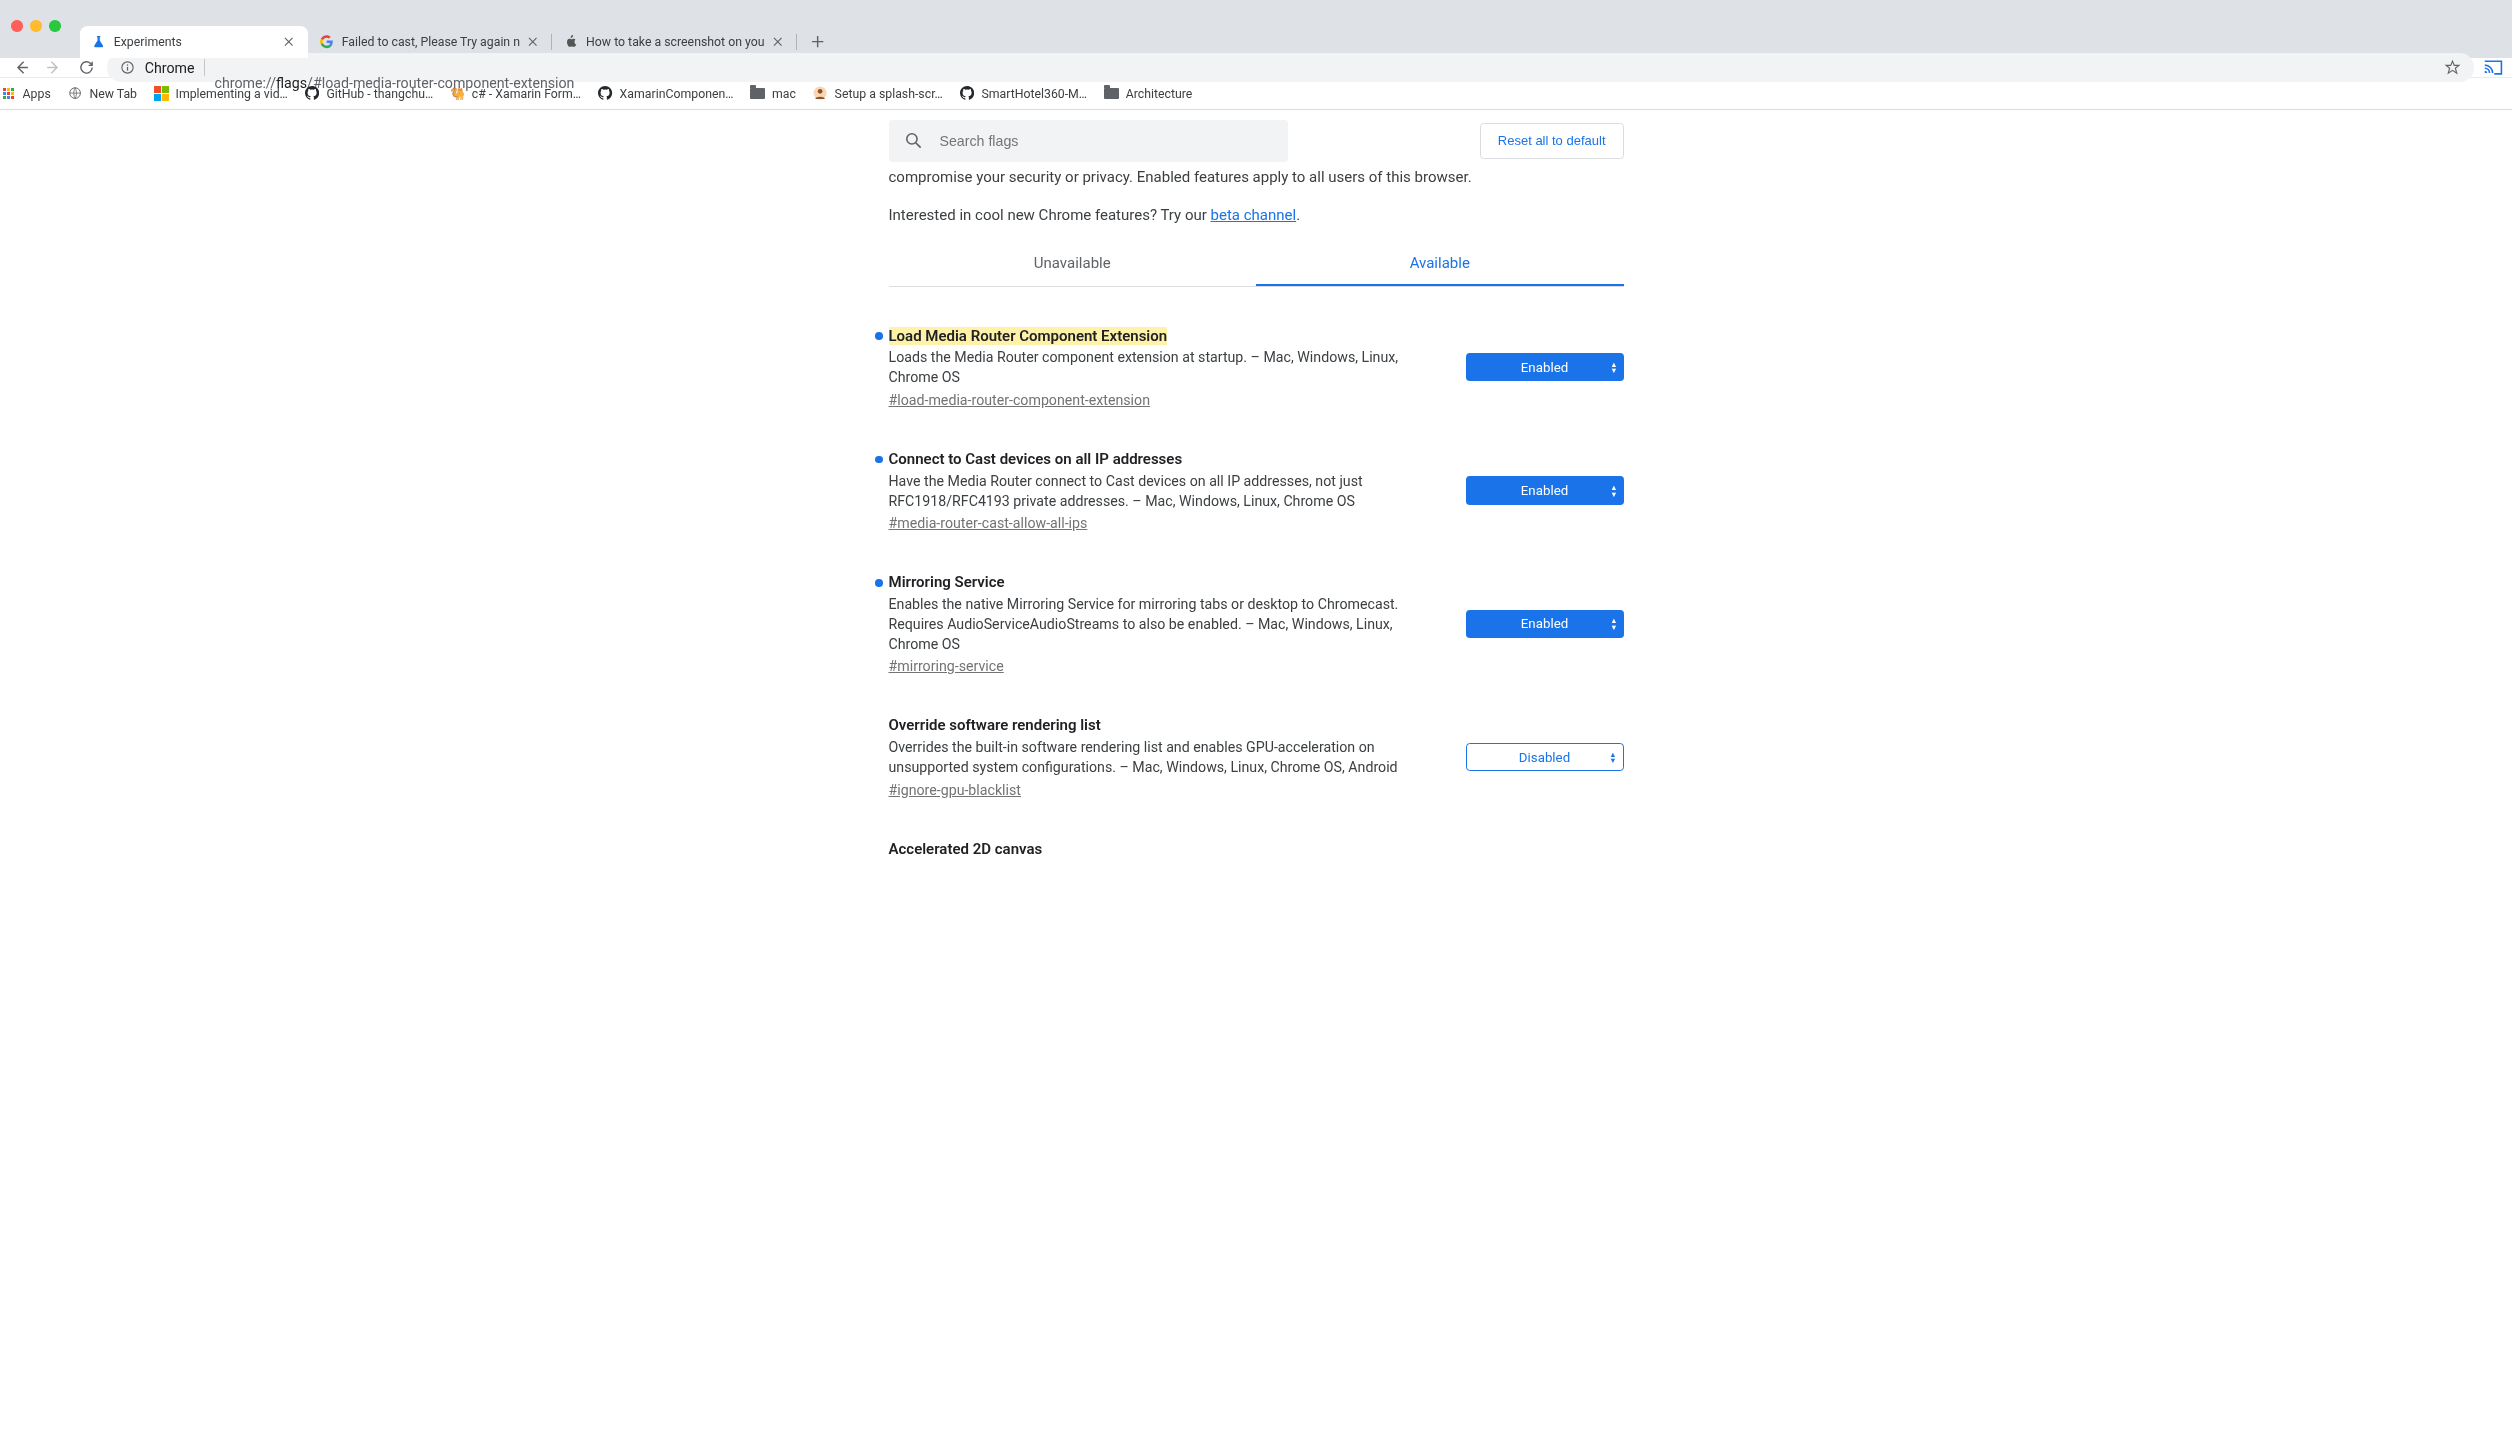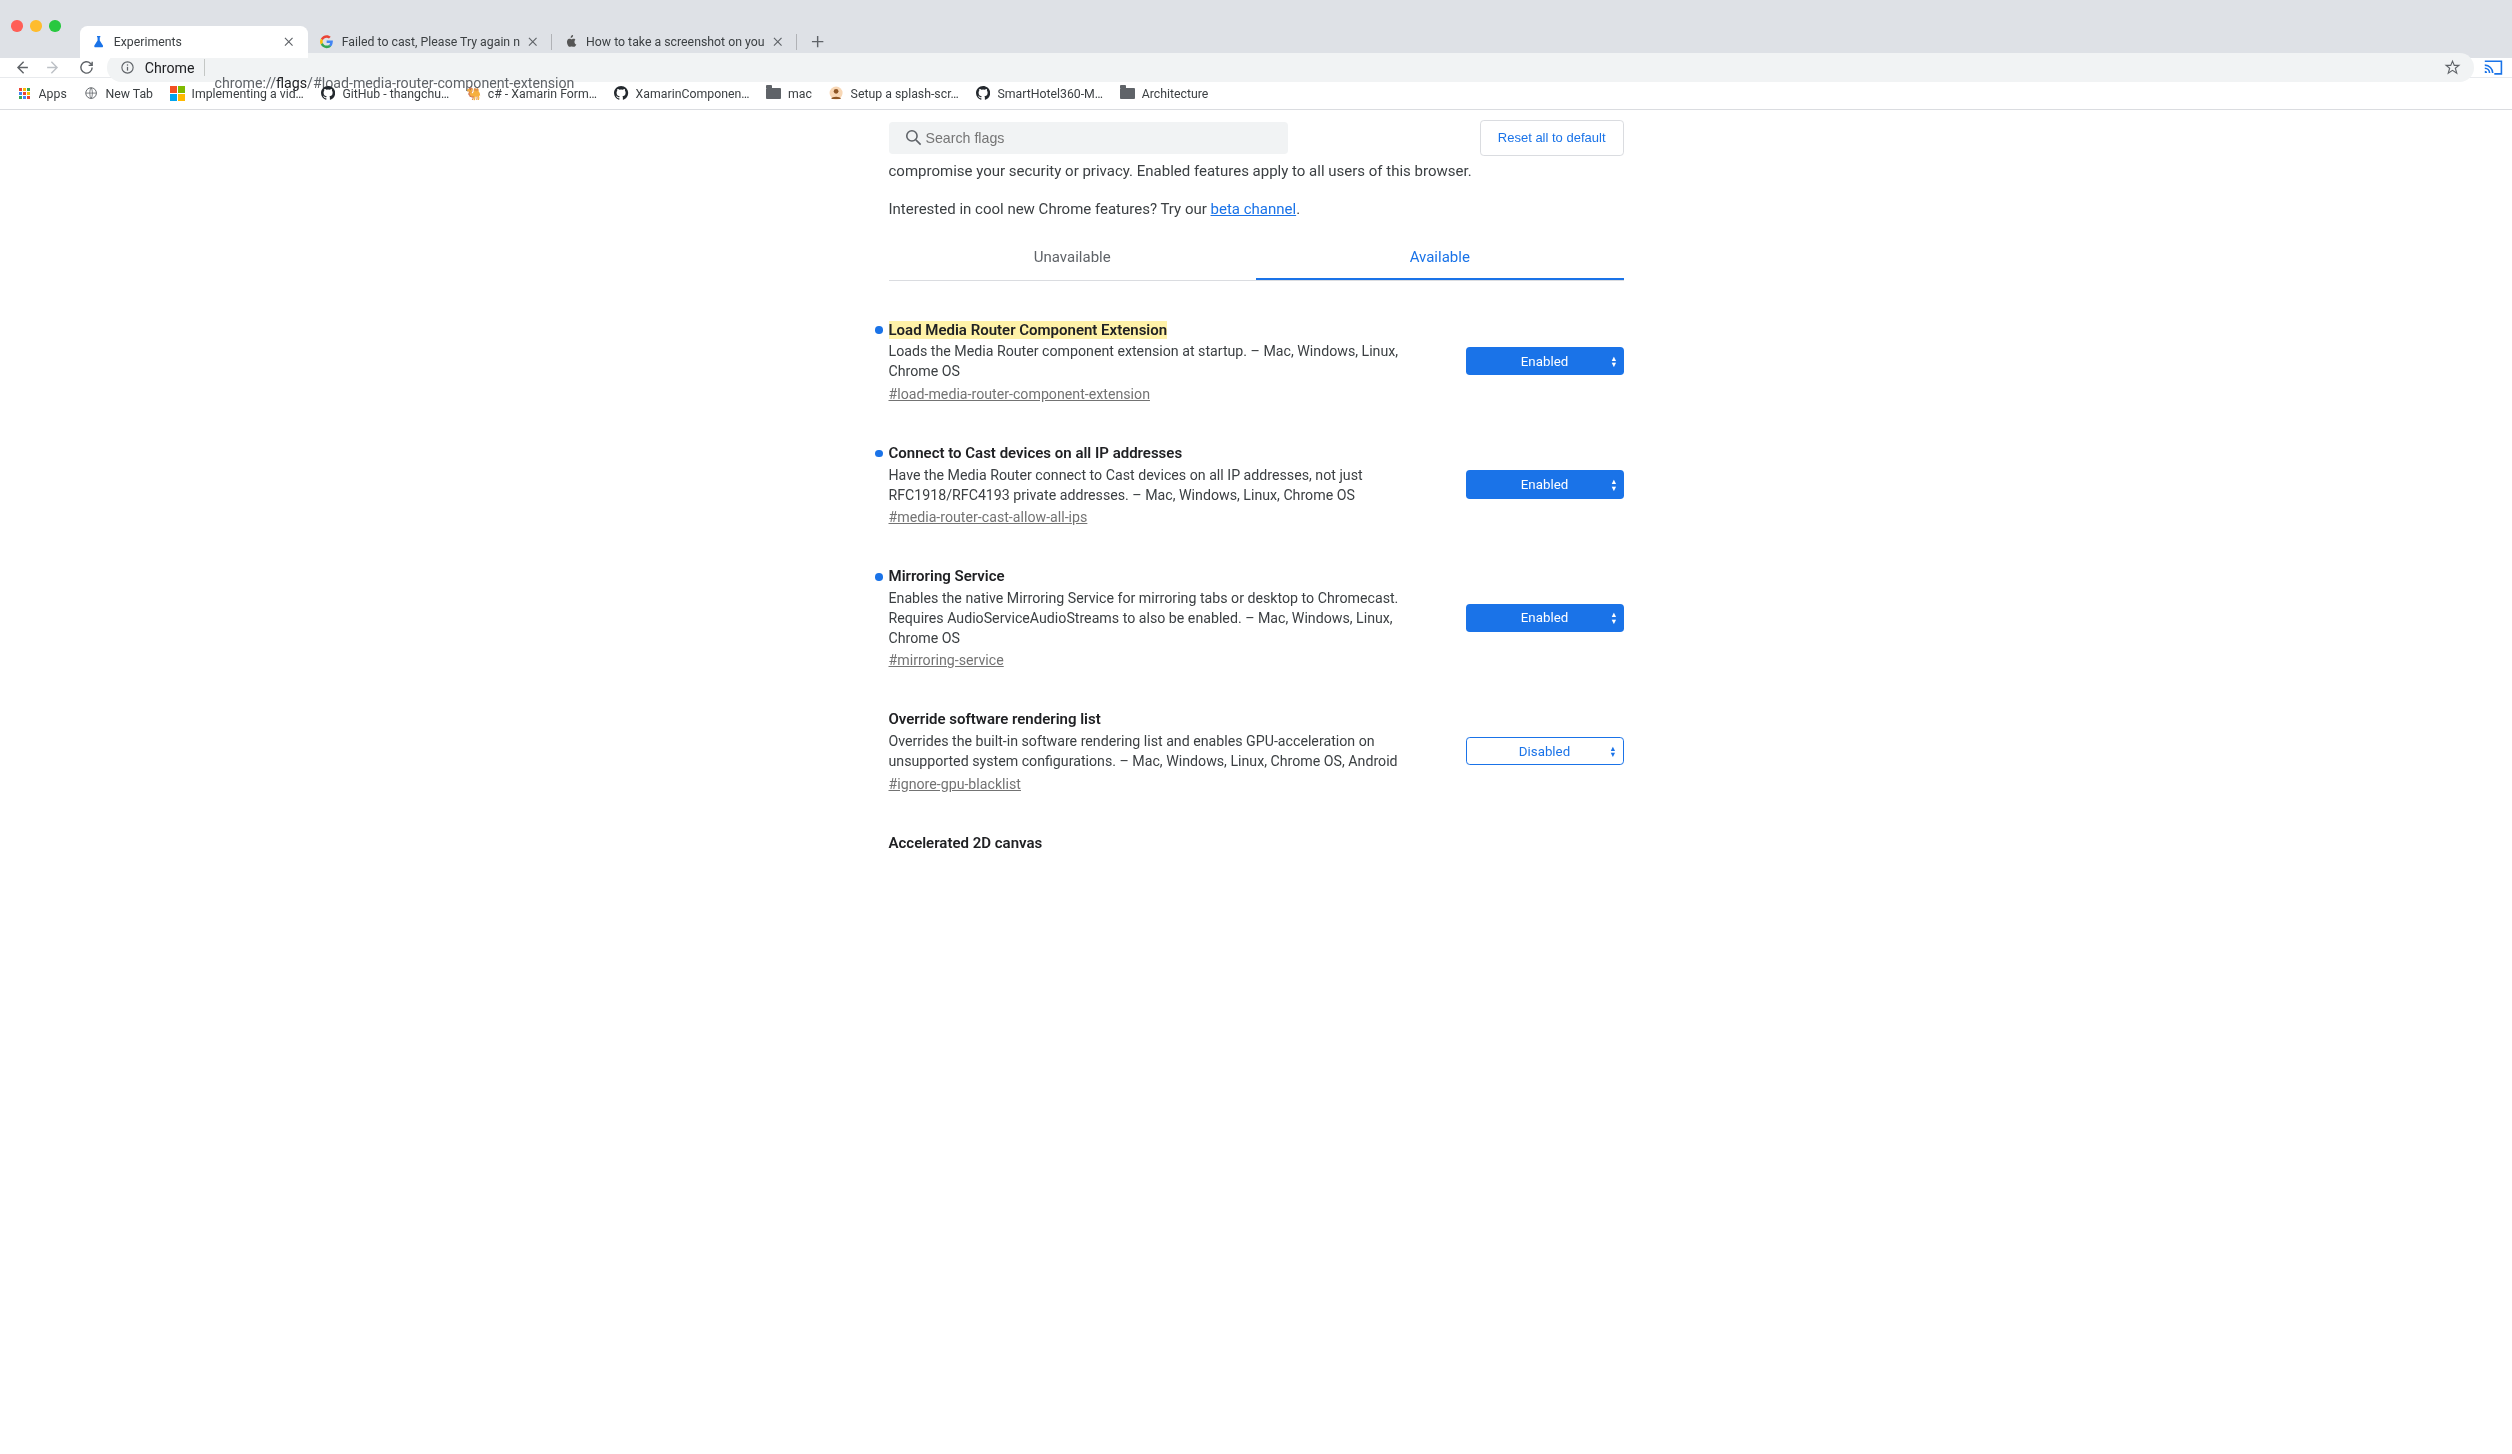--- a/index.html
+++ b/index.html
@@ -28,34 +28,34 @@
 .navbtn.disabled { color: #bdc1c6; }
 .omnibox { flex: 1; height: 28.5px; background: #f1f3f4; border-radius: 14.2px; display: flex; align-items: center; padding: 0 13.3px; gap: 9.5px; }
 .omni-label { color: #202124; font-size: 14.2px; }
 .omni-divider { width: 0.9px; height: 17px; background: #c4c7c5; }
 .omni-url { color: #5f6368; font-size: 14.2px; margin-top: 31px; }
 .omni-url .bold { color: #202124; font-weight: 400; }
 .star { color: #5f6368; font-size: 17px; }
 .cast-icon { color: #1a73e8; }
 
 
-.bookmarks { height: 32px; background: #fff; display: flex; align-items: center; padding: 0 17px; gap: 17px; border-bottom: 0.9px solid #dadce0; font-size: 12.3px; color: #3c4043; }
+.bookmarks { height: 32px; background: #fff; display: flex; align-items: center; padding: 0 1px; gap: 17px; border-bottom: 0.9px solid #dadce0; font-size: 12.3px; color: #3c4043; }
 .bm { display: flex; align-items: center; gap: 6.6px; white-space: nowrap; max-width: 171px; }
 .bm .txt { overflow: hidden; text-overflow: ellipsis; }
 .bm-favicon { width: 15px; height: 15px; display: inline-flex; align-items: center; justify-content: center; }
 .apps-icon { display: grid; grid-template-columns: repeat(3, 2.8px); grid-template-rows: repeat(3, 2.8px); gap: 0.9px; }
 .apps-icon span { width: 2.8px; height: 2.8px; }
 .ms-logo { display: grid; grid-template-columns: 6.6px 6.6px; grid-template-rows: 6.6px 6.6px; gap: 0.9px; }
 .folder-icon { width: 15px; height: 11.4px; background: #5f6368; border-radius: 0.9px; position: relative; }
 .folder-icon::before { content: ""; position: absolute; top: -2.8px; left: 0; width: 5.7px; height: 2.8px; background: #5f6368; border-radius: 0.9px 0.9px 0 0; }
 
 
 .page { max-width: 735px; margin: 0 auto; padding-top: 9.5px; }
 .header-row { display: flex; align-items: center; gap: 19px; margin-bottom: 5.7px; }
-.searchbox { flex: 0 0 399px; height: 32px; background: #f1f3f4; border-radius: 3.8px; display: flex; align-items: center; padding: 0 15px; gap: 3px; }
+.searchbox { flex: 0 0 399px; height: 42px; background: #f1f3f4; border-radius: 3.8px; display: flex; align-items: center; padding: 0 15px; gap: 17px; }
 .searchbox input { border: none; background: transparent; font-size: 14.2px; color: #5f6368; outline: none; flex: 1; }
 .search-icon-svg { color: #5f6368; }
 .spacer-flex { flex: 1; }
 .reset-btn { border: 0.9px solid #dadce0; background: #fff; color: #1a73e8; font-size: 13px; padding: 9.5px 17px; border-radius: 3.8px; font-weight: 500; cursor: pointer; }
 
 .warn { font-size: 15px; color: #3c4043; line-height: 1.45; margin: 5.7px 0 17px; }
 .interest { font-size: 15px; color: #3c4043; margin-bottom: 17px; }
 .interest a { color: #1a73e8; text-decoration: underline; }
 
 .tabs-row { display: flex; border-bottom: 0.9px solid #dadce0; }

